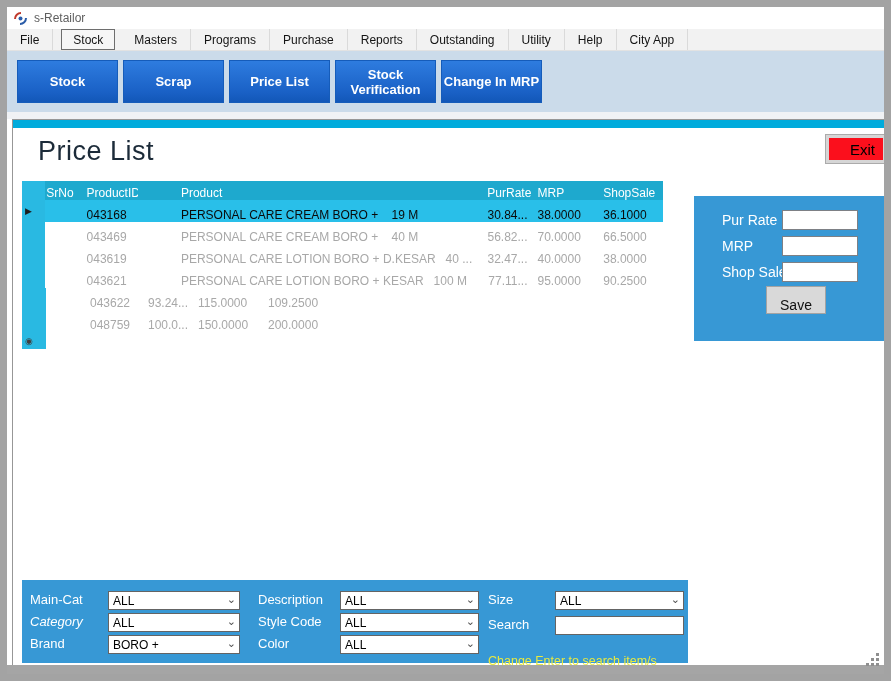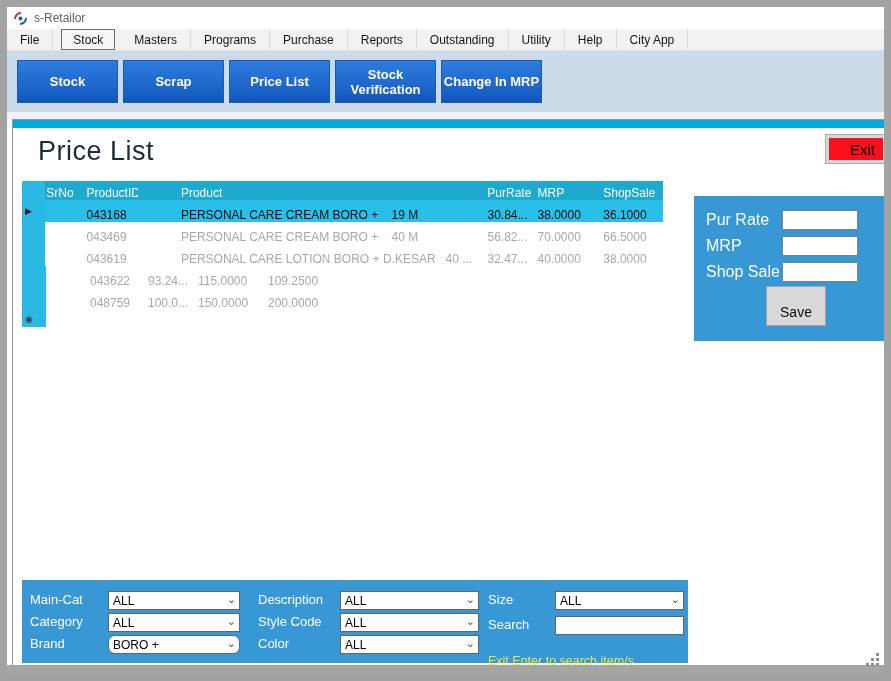--- a/index.html
+++ b/index.html
@@ -51,26 +51,26 @@
   .c-pur  { width:50px; text-align:right; padding-right:7px; }
   .c-mrp  { width:68px; padding-left:3px; }
   .c-shop { width:69px; padding-left:5px; }
   .g-data { color:#a8a8a8; background:#fff; }
   .g-data.selected { background:#29bfe9; color:#0a0a0a; }
   .sel-arrow { font-size:9px; color:#1d1d1d; }
   .g-newrow { height:17px; }
   .newrow-dot { font-size:9px; color:#3f3f3f; }
   
   .edit-panel { position:absolute; left:681px; top:76px; width:191px; height:145px; background:#3798d5; }
-  .ep-label { position:absolute; left:12px; height:20px; line-height:20px; color:#fff; font-size:16px; }
+  .ep-label { position:absolute; left:28px; height:20px; line-height:20px; color:#fff; font-size:14px; }
   .ep-input { position:absolute; left:88px; width:76px; height:20px; background:#fff;
     border:1px solid #7d8085; font-size:12px; padding:0 3px; font-family:"Liberation Sans", sans-serif; }
-  .save-btn { position:absolute; left:72px; top:90px; width:60px; height:40px;
+  .save-btn { position:absolute; left:72px; top:90px; width:60px; height:28px;
     background:#d9d9d9; border:1px solid #a3a3a3; font-size:14px; color:#111;
-    display:flex; align-items:flex-end; justify-content:center; padding-bottom:5px;
+    display:flex; align-items:flex-end; justify-content:center; 
     cursor:pointer; font-family:"Liberation Sans", sans-serif; }
   
   .filter-panel { position:absolute; left:9px; top:460px; width:666px; height:83px; background:#3798d5; }
   .f-label { position:absolute; height:18px; line-height:18px; color:#fff; font-size:13px; white-space:nowrap; }
   .dd { position:absolute; height:19px; background:#fff; border:1px solid #646464;
     display:flex; align-items:center; justify-content:space-between; padding:0 3px 0 4px;
     font-size:12px; color:#000; cursor:pointer; }
   .dd-arrow { color:#4f4f4f; font-size:11px; line-height:10px; margin-top:-4px; }
   .search-input { position:absolute; height:19px; background:#fff; border:1px solid #646464;
     font-size:12px; padding:0 4px; font-family:"Liberation Sans", sans-serif; }
@@ -158,20 +158,29 @@
       <div class="g-row g-data">
         <div class="g-cell c-sel"></div>
         <div class="g-cell c-srno"></div>
         <div class="g-cell c-pid">043619</div>
         <div class="g-cell c-prod">PERSONAL CARE LOTION BORO + D.KESAR   40 ...</div>
         <div class="g-cell c-pur">32.47...</div>
         <div class="g-cell c-mrp">40.0000</div>
         <div class="g-cell c-shop">38.0000</div>
       </div>
 
+      <div class="g-row g-data">
+        <div class="g-cell c-sel"></div>
+        <div class="g-cell c-srno"></div>
+        <div class="g-cell c-pid">043621</div>
+        <div class="g-cell c-prod">PERSONAL CARE LOTION BORO + KESAR   100 M</div>
+        <div class="g-cell c-pur">77.11...</div>
+        <div class="g-cell c-mrp">95.0000</div>
+        <div class="g-cell c-shop">90.2500</div>
+      </div>
 
       <div class="g-row g-data">
         <div class="g-cell c-sel"></div>
         <div class="g-cell c-srno"></div>
         <div class="g-cell c-pid">043622</div>
         <div class="g-cell c-pur">93.24...</div>
         <div class="g-cell c-mrp">115.0000</div>
         <div class="g-cell c-shop">109.2500</div>
       </div>
 
@@ -198,27 +207,27 @@
       <input class="ep-input" style="top: 66px;" value="">
       <button class="save-btn">Save</button>
     </div>
 
     <div class="filter-panel">
       <div class="f-label" style="left:8px; top:11px;">Main-Cat</div>
       <div class="dd" style="left:86px; top:11px; width:132px;">
         <span>ALL</span>
         <span class="dd-arrow">⌄</span>
       </div>
-      <div class="f-label" style="left:8px; top:33px;">Category</div>
+      <div class="f-label" style="left:8px; top:33px;font-style:italic;">Category</div>
       <div class="dd" style="left:86px; top:33px; width:132px;">
         <span>ALL</span>
         <span class="dd-arrow">⌄</span>
       </div>
       <div class="f-label" style="left:8px; top:55px;">Brand</div>
-      <div class="dd" style="left:86px; top:55px; width:132px;border-radius:7px;">
+      <div class="dd" style="left:86px; top:55px; width:132px;">
         <span>BORO +</span>
         <span class="dd-arrow">⌄</span>
       </div>
 
       <div class="f-label" style="left:236px; top:11px;">Description</div>
       <div class="dd" style="left:318px; top:11px; width:139px;">
         <span>ALL</span>
         <span class="dd-arrow">⌄</span>
       </div>
       <div class="f-label" style="left:236px; top:33px;">Style Code</div>
@@ -232,21 +241,21 @@
         <span class="dd-arrow">⌄</span>
       </div>
 
       <div class="f-label" style="left:466px; top:11px;text-align:right;">Size</div>
       <div class="dd" style="left:533px; top:11px; width:129px;">
         <span>ALL</span>
         <span class="dd-arrow">⌄</span>
       </div>
       <div class="f-label" style="left:466px; top:36px;">Search</div>
       <input class="search-input" style="left: 533px; top: 36px; width: 129px;" value="">
-      <div class="hint">Exit Enter to search item/s</div>
+      <div class="hint">Change Enter to search item/s</div>
     </div>
   </div>
 
   <div class="statusstrip"></div>
   <div class="resize-grip">
     <i style="right:0; bottom:0;"></i>
       <i style="right:5px; bottom:0;"></i>
       <i style="right:10px; bottom:0;"></i>
     <i style="right:0; bottom:5px;"></i>
       <i style="right:5px; bottom:5px;"></i>

